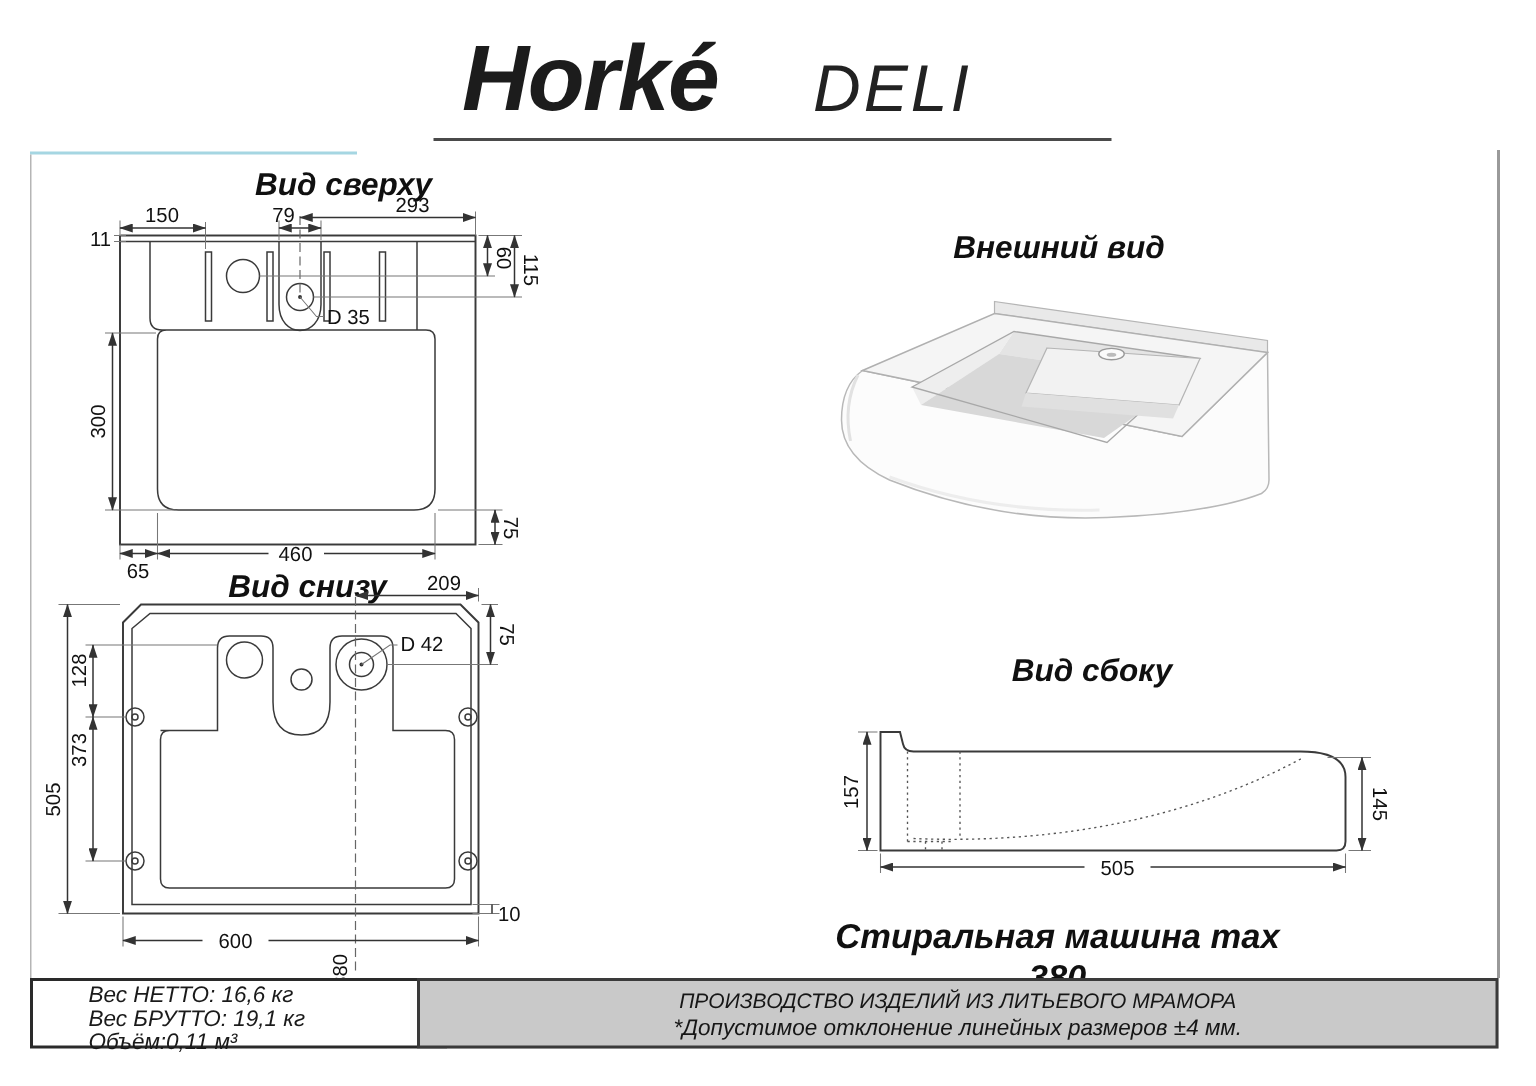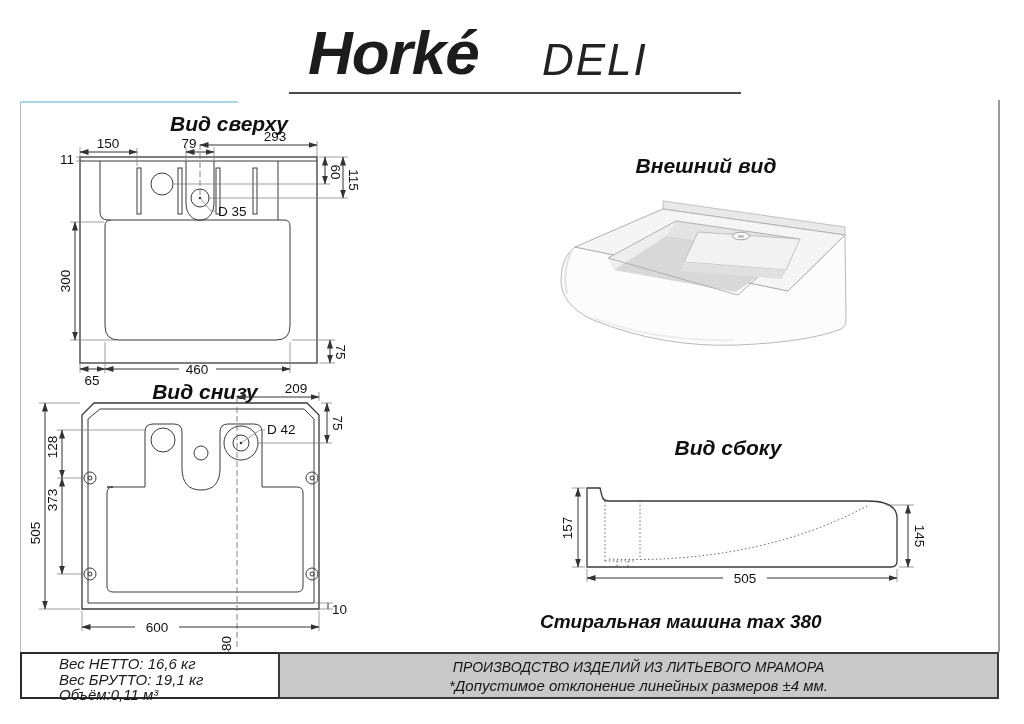--- a/index.html
+++ b/index.html
@@ -5,21 +5,21 @@
   html,body{margin:0;padding:0;background:#ffffff;}
   .page{position:relative;width:1024px;height:724px;background:#ffffff;overflow:hidden;
         font-family:"Liberation Sans",sans-serif;color:#111;}
   .abs{position:absolute;font-style:italic;}
   .brand{font-weight:bold;font-size:62px;line-height:62px;letter-spacing:-1px;color:#1c1c1c;}
   .model{font-weight:400;font-size:44px;line-height:44px;letter-spacing:2px;color:#222;}
   .title-rule{background:#4a4a4a;height:2px;}
   .frame-line{background:#b5b5b5;}
   .accent-line{background:#a5d6e2;}
   .view-title{font-style:italic;font-weight:bold;font-size:21px;text-align:center;color:#101010;}
-  .washer-note{font-weight:bold;font-size:19px;text-align:left;color:#101010;}
+  .washer-note{font-weight:bold;font-size:23px;text-align:center;color:#101010;}
   .footer-left{border:2px solid #2a2a2a;background:#fff;box-sizing:border-box;
                font-size:15px;line-height:15.6px;padding:2px 0 0 37px;color:#1a1a1a;}
   .footer-right{border:2px solid #3a3a3a;background:#c9c9c9;box-sizing:border-box;
                 display:flex;flex-direction:column;justify-content:center;align-items:center;color:#161616;}
   .prod1{font-size:14px;line-height:20px;}
   .prod2{font-size:15px;line-height:18px;}
   svg{position:absolute;overflow:visible;}
   .out{stroke:#3a3a3a;stroke-width:1.3;fill:none;}
   .out2{stroke:#3a3a3a;stroke-width:1;fill:none;}
   .dim{stroke:#333;stroke-width:1;fill:none;}

